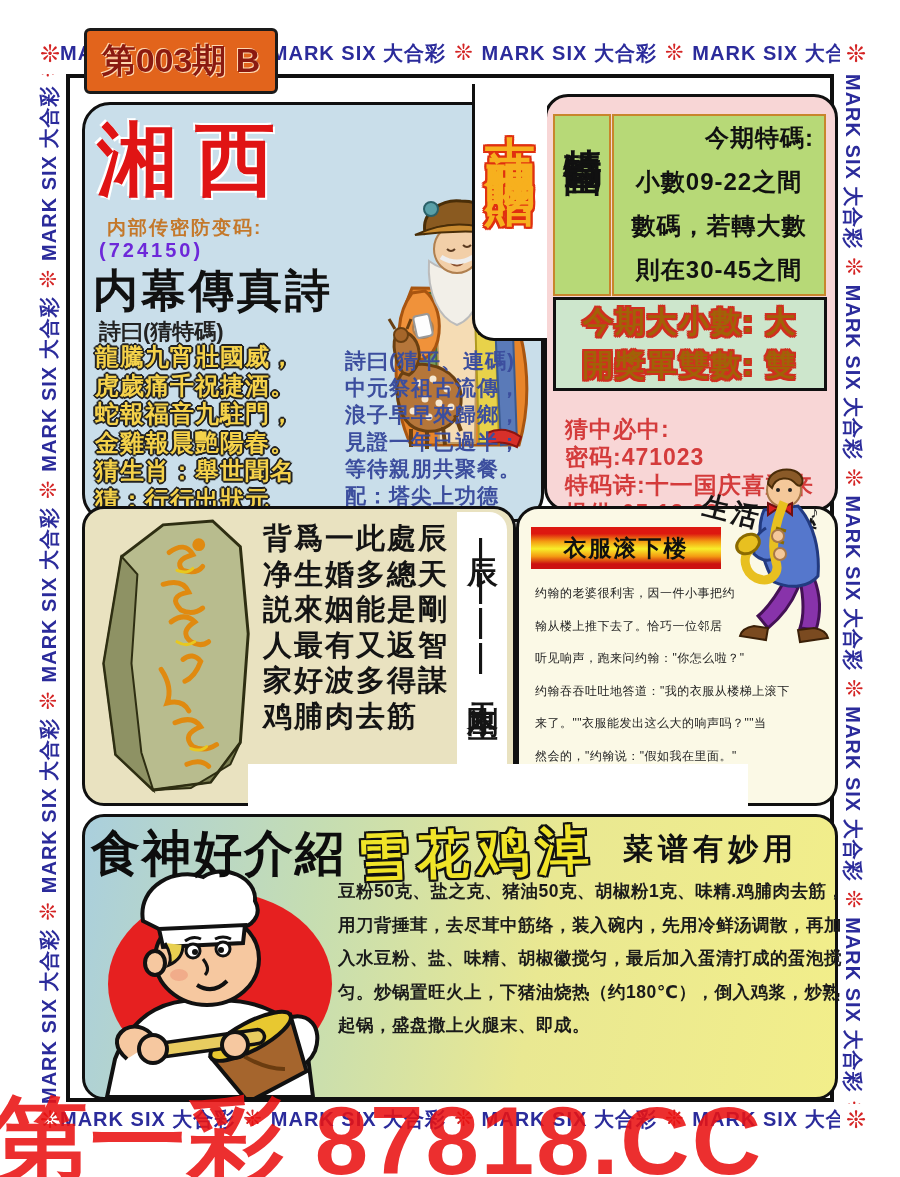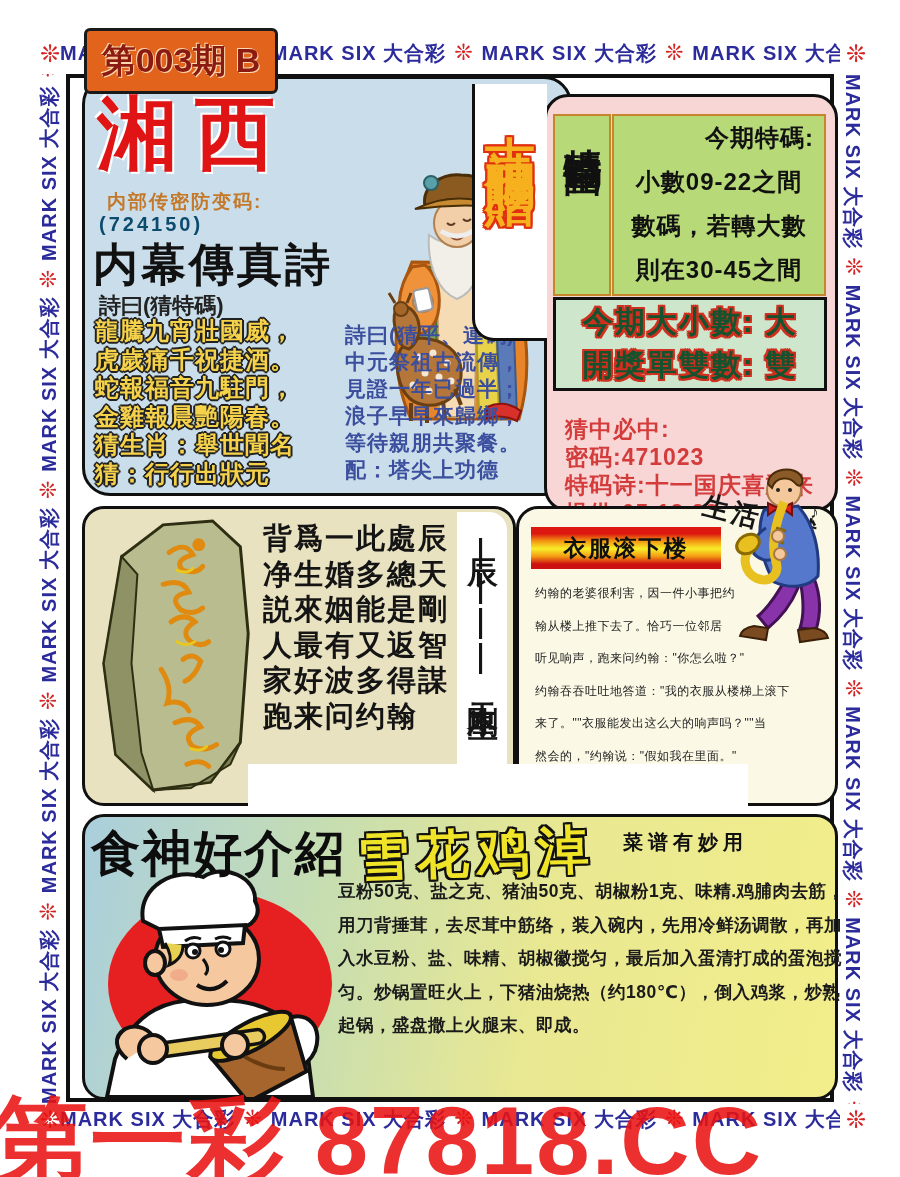--- a/index.html
+++ b/index.html
@@ -18,53 +18,53 @@
   
   #frame{left:66px;top:74px;width:760px;height:1020px;border:4px solid #101010;background:#fff;z-index:0;}
 
   
   #badge{left:84px;top:28px;width:188px;height:60px;background:#e2641c;border:3px solid #1a1a1a;
          border-radius:6px;z-index:3;display:flex;align-items:center;justify-content:center;
          font-size:34px;font-weight:bold;color:#8b1a10;
          text-shadow:1px 1px 0 #ffd9b0,-1px -1px 0 #ffd9b0;}
 
   
-  #panel-xiangxi{left:82px;top:76px;width:456px;height:414px;background:#c9deea;
-                 border:3.5px solid #101010;border-radius:28px;z-index:1;padding-left:28px;}
+  #panel-xiangxi{left:82px;top:102px;width:456px;height:414px;background:#c9deea;
+                 border:3.5px solid #101010;border-radius:28px;z-index:1;}
   #notch{left:472px;top:84px;width:72px;height:254px;background:#ffffff;
          border-left:3px solid #101010;border-bottom:3px solid #101010;
          border-bottom-left-radius:22px;z-index:2;display:flex;justify-content:center;}
   #god-column{writing-mode:vertical-rl;font-size:50px;font-weight:bold;color:#f7b01e;
               letter-spacing:14px;padding-top:12px;
               text-shadow:-2px 0 #e03010,2px 0 #e03010,0 -2px #e03010,0 2px #e03010,
                           -2px -2px #e03010,2px 2px #e03010,-2px 2px #e03010,2px -2px #e03010;}
   #xiangxi-title{left:12px;top:2px;font-size:80px;font-weight:bold;color:#e01414;letter-spacing:18px;
                  z-index:3;text-shadow:2px 2px 0 #ffffff,-2px -2px 0 #ffffff;}
   #secret-label{left:22px;top:110px;font-size:19px;font-weight:bold;color:#c4782a;letter-spacing:2px;z-index:3;}
-  #secret-code{left:14px;top:134px;font-size:20px;font-weight:bold;color:#0c4a6e;letter-spacing:3px;z-index:3;}
+  #secret-code{left:14px;top:134px;font-size:20px;font-weight:bold;color:#6d28d9;letter-spacing:3px;z-index:3;}
   #inner-title{left:8px;top:156px;font-size:45px;font-weight:bold;color:#111;letter-spacing:3px;z-index:3;}
   #poem-label{left:14px;top:212px;font-size:22px;font-weight:bold;color:#222;z-index:3;}
   #yellow-poem{left:10px;top:238px;z-index:3;}
   #yellow-poem .ypl{font-size:24px;font-weight:bold;color:#f5d24a;line-height:28.5px;letter-spacing:1px;
        text-shadow:-2px 0 #222,2px 0 #222,0 -2px #222,0 2px #222,-1px -1px #222,1px 1px #222,-1px 1px #222,1px -1px #222;}
   #blue-poem{left:260px;top:242px;z-index:3;}
   #blue-poem .bpl{font-size:21px;font-weight:bold;color:#3c4e9e;line-height:27px;letter-spacing:1px;}
   #god-art{left:282px;top:88px;width:180px;height:262px;z-index:2;}
 
   
   #panel-special{left:544px;top:94px;width:288px;height:412px;background:#f8d6d6;
                  border:3.5px solid #101010;border-radius:24px;z-index:1;}
   .greenbox{position:absolute;background:#b7d977;border:2.5px solid #c8862c;}
   #range-box{left:6px;top:17px;width:54px;height:178px;display:flex;justify-content:center;}
   #range-title{writing-mode:vertical-rl;font-size:38px;font-weight:bold;color:#111;letter-spacing:4px;padding-top:2px;}
   #range-text{left:65px;top:17px;width:210px;height:178px;}
   #range-text .rgl{font-size:24px;font-weight:bold;color:#111;line-height:44px;text-align:center;letter-spacing:1px;}
   #range-text .rgl:first-child{text-align:right;padding-right:10px;}
   #size-box{left:6px;top:200px;width:268px;height:88px;background:#cde6cc;border:3px solid #101010;}
-  #size-box .szl{font-size:30px;font-weight:bold;color:#14532d;line-height:43px;text-align:center;letter-spacing:2px;
+  #size-box .szl{font-size:30px;font-weight:bold;color:#a16207;line-height:43px;text-align:center;letter-spacing:2px;
        text-shadow:-2px 0 #d03020,2px 0 #d03020,0 -2px #d03020,0 2px #d03020,
                    -2px -2px #d03020,2px 2px #d03020,-2px 2px #d03020,2px -2px #d03020;}
   #hint-text{left:18px;top:294px;margin-top:24px;}
   #hint-text .htl{font-size:23px;font-weight:bold;color:#d43b3b;line-height:28px;letter-spacing:1px;}
 
   
   #panel-stone{left:82px;top:506px;width:428px;height:294px;background:#e9e2c0;
                border:3.5px solid #101010;border-radius:22px;z-index:1;}
   #stone-art{left:6px;top:6px;width:168px;height:282px;}
   #char-grid{left:178px;top:12px;}
@@ -91,21 +91,21 @@
   #white-patch{left:248px;top:764px;width:500px;height:46px;background:#ffffff;z-index:4;}
 
   
   #panel-recipe{left:82px;top:814px;width:750px;height:280px;
       background:linear-gradient(100deg,#aacfdd 0%,#c5ddb2 30%,#e9e892 60%,#f2ee8a 100%);
       border:3.5px solid #101010;border-radius:22px;z-index:1;}
   #recipe-title{left:6px;top:4px;font-size:49px;font-weight:bold;color:#0d0d0d;letter-spacing:2px;z-index:3;}
   #recipe-dish{left:272px;top:2px;font-size:52px;font-weight:bold;color:#f0e428;letter-spacing:8px;z-index:3;
       transform:rotate(-2deg);
       text-shadow:-2px 0 #111,2px 0 #111,0 -2px #111,0 2px #111,-2px -2px #111,2px 2px #111,-2px 2px #111,2px -2px #111;}
-  #recipe-tagline{left:538px;top:12px;font-size:20px;font-weight:bold;color:#101010;letter-spacing:5px;z-index:3;}
+  #recipe-tagline{left:538px;top:12px;font-size:30px;font-weight:bold;color:#101010;letter-spacing:5px;z-index:3;}
   #chef-art{left:0px;top:42px;width:255px;height:238px;z-index:2;}
   #recipe-lines{left:253px;top:58px;z-index:3;}
   #recipe-lines .rcl{font-size:17.5px;font-weight:bold;color:#1a1a1a;line-height:33.5px;letter-spacing:0.5px;white-space:nowrap;}
 
   
   #watermark{left:-8px;top:1078px;font-size:96px;font-weight:bold;color:rgba(233,18,18,0.88);
       letter-spacing:2px;white-space:nowrap;z-index:8;}
 </style>
 </head>
 <body>
@@ -182,22 +182,22 @@
         <div class="ypl">龍騰九宵壯國威，</div>
         <div class="ypl">虎歲痛千祝捷酒。</div>
         <div class="ypl">蛇報福音九駐門，</div>
         <div class="ypl">金雞報晨艷陽春。</div>
         <div class="ypl">猜生肖：舉世聞名</div>
         <div class="ypl">猜：行行出狀元</div>
       </div>
     <div class="abs" id="blue-poem">
         <div class="bpl">詩曰(猜平、連碼)</div>
         <div class="bpl">中元祭祖古流傳，</div>
+        <div class="bpl">浪子早早來歸鄉，</div>
         <div class="bpl">見證一年已過半；</div>
-        <div class="bpl">浪子早早來歸鄉，</div>
         <div class="bpl">等待親朋共聚餐。</div>
         <div class="bpl">配：塔尖上功德</div>
       </div>
   </div>
 
   <div class="abs" id="notch">
     <div id="god-column">吉神賜贈</div>
   </div>
 
   <div class="abs" id="panel-special">
@@ -242,21 +242,21 @@
         <path d="M86,128 q10,6 18,0"></path>
         <path d="M100,236 q10,4 16,-2"></path>
       </g>
     </svg>
     <div class="abs" id="char-grid">
         <div class="cgr">背爲一此處辰</div>
         <div class="cgr">净生婚多總天</div>
         <div class="cgr">説來姻能是剛</div>
         <div class="cgr">人最有又返智</div>
         <div class="cgr">家好波多得謀</div>
-        <div class="cgr">跑来问约翰</div>
+        <div class="cgr">鸡脯肉去筋</div>
       </div>
     <div class="abs" id="side-strip">
       <div id="side-column">辰――――天剛星</div>
     </div>
   </div>
 
   <div class="abs" id="panel-joke">
     <div class="abs" id="joke-header">衣服滚下楼</div>
     <div class="abs" id="joke-watermark">生活幽默</div>
     <div class="abs" id="joke-lines">

